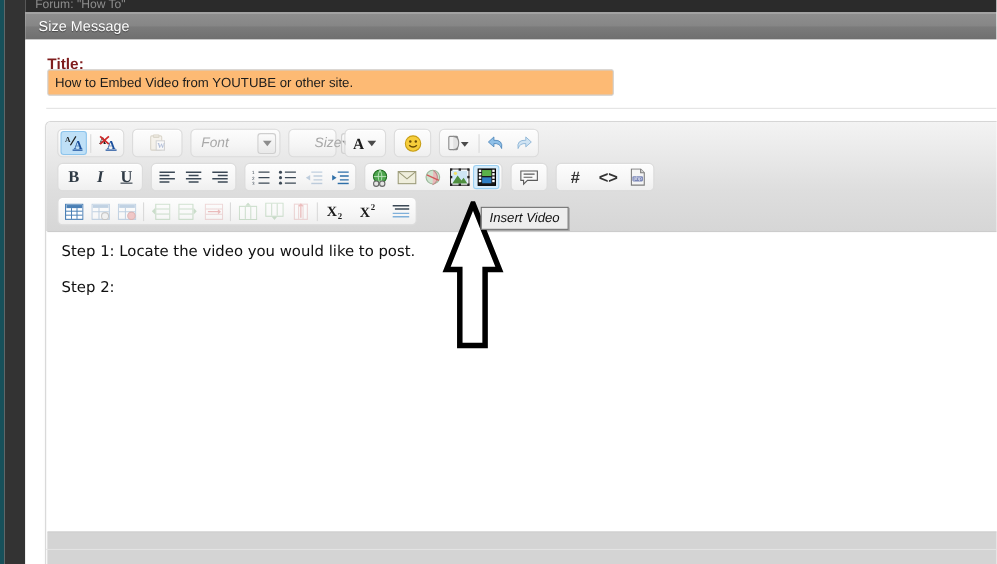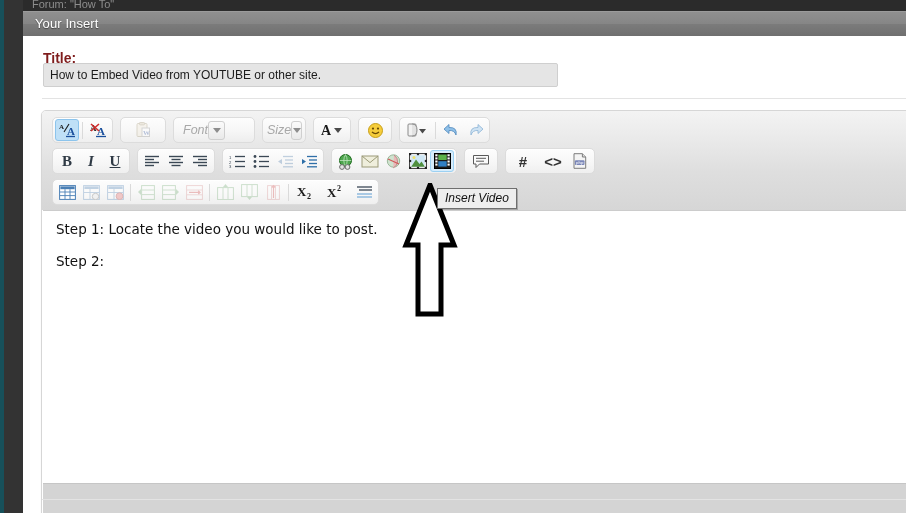--- a/index.html
+++ b/index.html
@@ -56,21 +56,21 @@
   .field-label {
     position: absolute; left: 20px; top: 14px;
     font-size: 14px; color: #7f1d1d; font-weight: bold;
   }
 
   .title-input {
     position: absolute; left: 20px; top: 27px;
     width: 515px; height: 24px;
     border: 1px solid #cfcfcf;
     border-radius: 2px;
-    background: #e5e5e5;
+    background: #fdba74;
     font-family: "Liberation Sans", sans-serif;
     font-size: 12px; color: #1c1c1c;
     padding: 0 6px;
     outline: none;
   }
 
   .hr-light {
     position: absolute; left: 19px; right: 0; top: 62px;
     height: 1px; background: #e3e3e3;
   }
@@ -117,34 +117,34 @@
     position: relative;
   }
   .tbtn.wide { width: 30px; }
   .tbtn.sel { background: #bfe0f7; border: 1px solid #8cc4ec; }
   .tbtn.hov { background: #d6ecfb; border: 1px solid #9bd0f2; }
   .tbtn.dis { opacity: .32; }
 
   .vsep { width: 1px; height: 17px; background: #dadada; margin: 0 3px; }
 
   .combo {
-    display: flex; align-items: center; justify-content: flex-start;
+    display: flex; align-items: center; justify-content: space-between;
     height: 26px; width: 82px;
     background: linear-gradient(180deg,#fdfdfd 0%, #f6f6f6 55%, #ededed 100%);
     border: 1px solid #dcdcdc; border-radius: 5px;
     margin-right: 7px; padding: 0 3px 0 9px;
   }
   .combo .lbl { font-size: 12.5px; color: #a8a8a8; font-style: italic; }
   .combo .arw {
     width: 17px; height: 19px;
     background: linear-gradient(180deg,#fbfbfb 0%, #e9e9e9 100%);
     border: 1px solid #cfcfcf; border-radius: 3px;
     display: flex; align-items: center; justify-content: center;
   }
-  .combo.sm { width: 44px; padding-left: 4px; }
+  .combo.sm { width: 44px; padding-left: 23px; }
   .combo .arw i {
     width: 0; height: 0; border-left: 4px solid transparent;
     border-right: 4px solid transparent; border-top: 5px solid #8d8d8d;
     display: block;
   }
 
   
   .content-area {
     position: absolute; left: 1px; top: 99px; right: 1px; height: 275px;
     background: #ffffff;
@@ -204,21 +204,21 @@
 <div id="page">
 
   <div class="edge-teal"></div>
   <div class="edge-dark"></div>
 
   <div class="top-strip">
     <div class="forum-crumb">Forum: "How To"</div>
   </div>
 
   <div class="msg-header">
-    <div class="msg-header-title">Your Insert</div>
+    <div class="msg-header-title">Size Message</div>
   </div>
 
   <div class="form-body">
 
     <div class="field-label">Title:</div>
 
     <input class="title-input" type="text" value="How to Embed Video from YOUTUBE or other site." style="">
 
     <div class="hr-light"></div>
 

